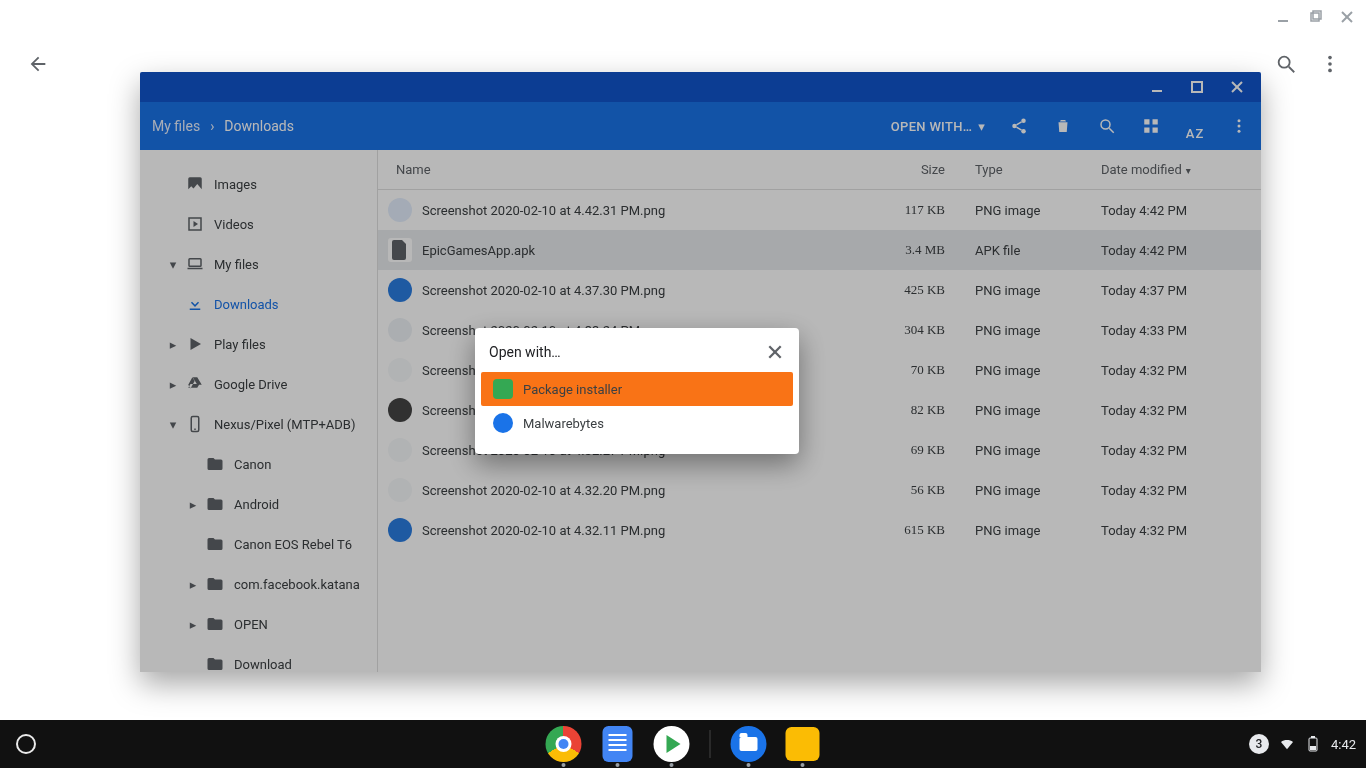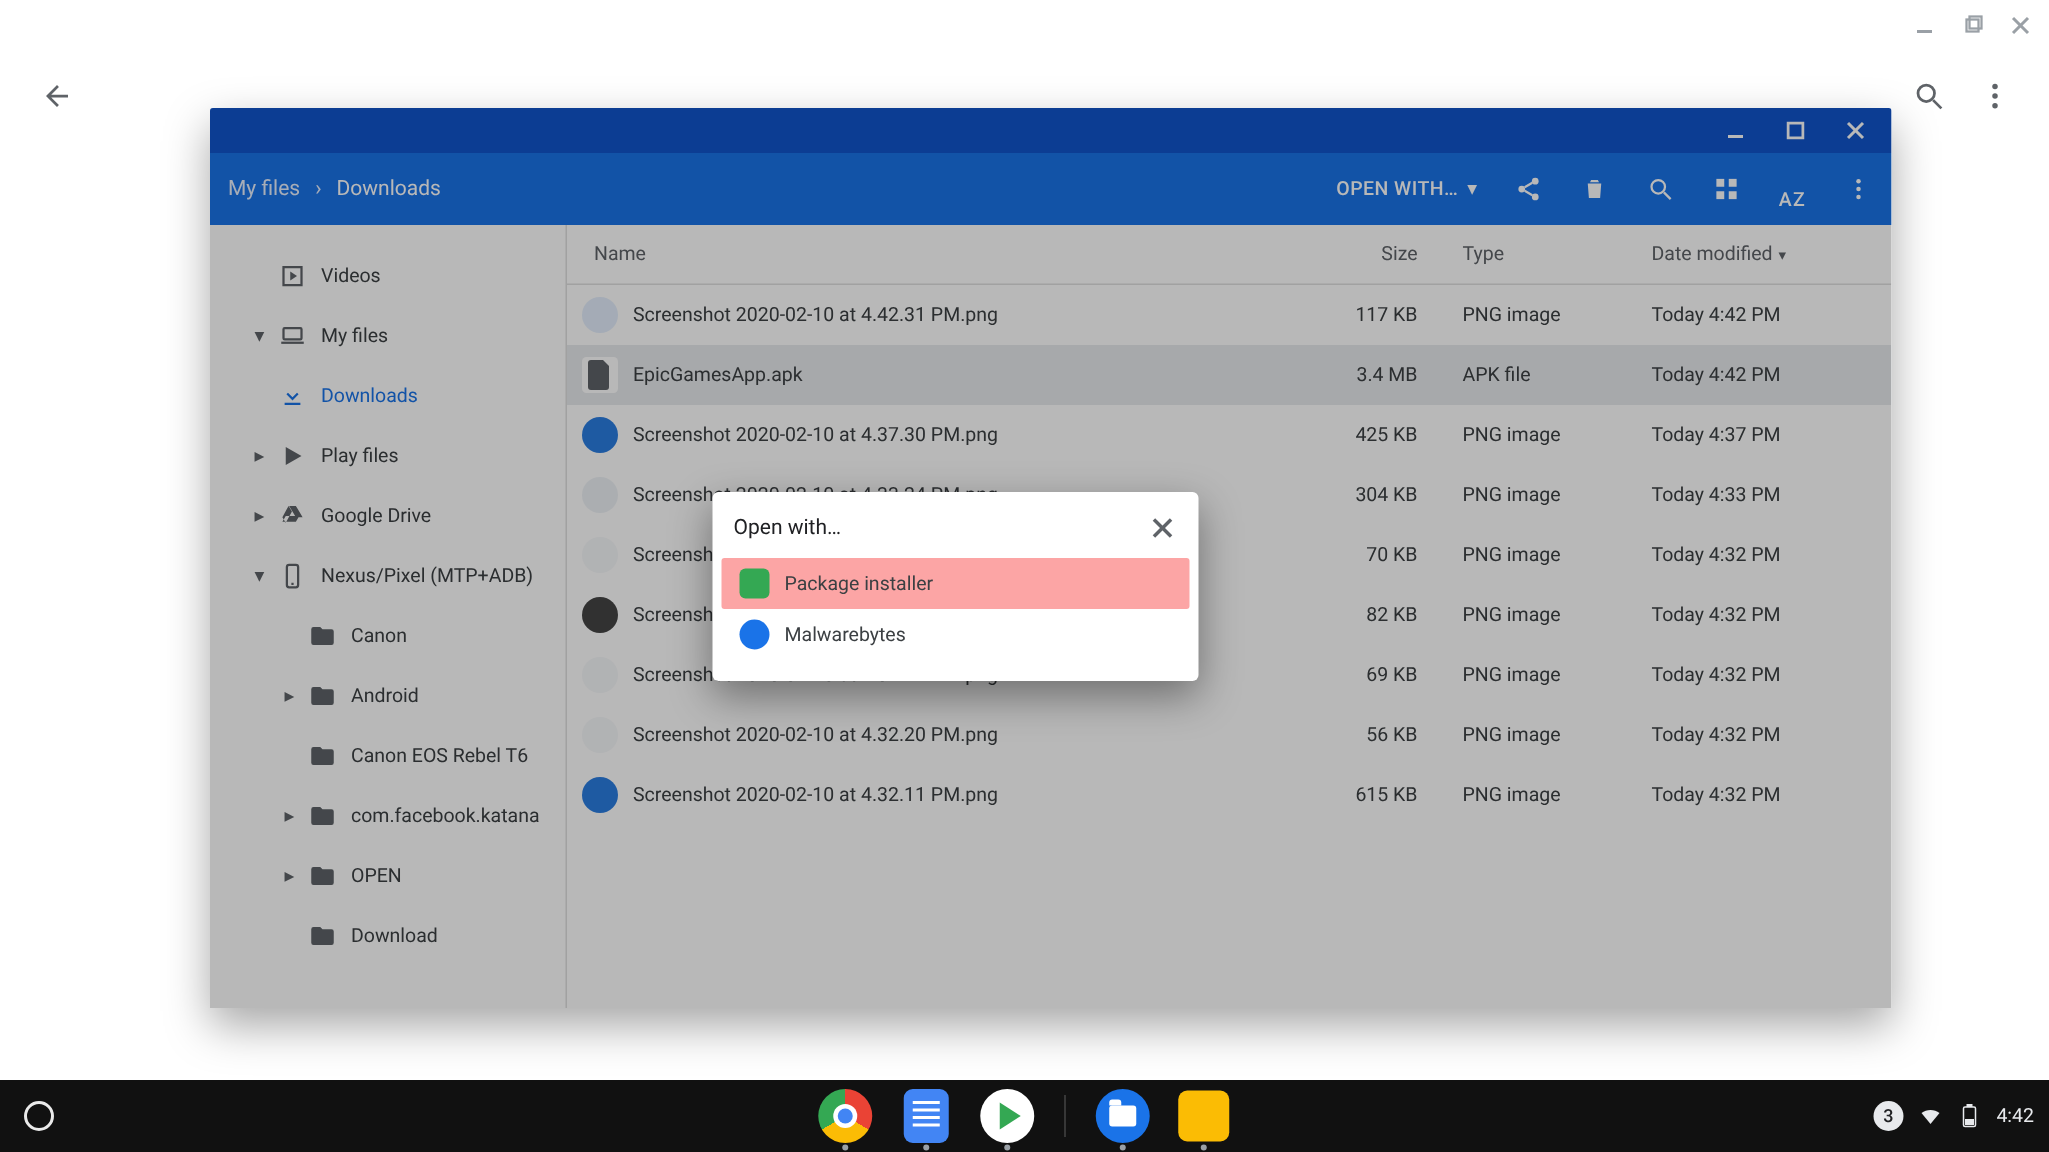--- a/index.html
+++ b/index.html
@@ -50,39 +50,39 @@
   .col-name { flex:1; padding-left:18px; }
   .col-size { width:102px; text-align:right; padding-right:20px; }
   .col-type { width:126px; padding-left:10px; }
   .col-date { width:170px; padding-left:10px; }
   .sort-caret { font-size:10px; margin-left:4px; }
 
   .row { display:flex; align-items:center; height:40px; font-size:13px; color:#3c4043; }
   .row .icn { width:24px; height:24px; margin-left:10px; margin-right:10px; border-radius:3px; background:#eceff1; display:flex; align-items:center; justify-content:center; font-size:12px; color:#5f6368; }
   .row.sel { background:#e8eaed; }
   .row .rn { flex:1; white-space:nowrap; overflow:hidden; text-overflow:ellipsis; }
-  .row .rs { width:102px; text-align:right; padding-right:20px; }
+  .row .rs { width:102px; text-align:right; padding-right:20px;font-family:Liberation Serif, serif; }
   .row .rt { width:126px; padding-left:10px; }
   .row .rd { width:170px; padding-left:10px; }
 
   
   .dim { position:absolute; inset:0; background:rgba(0,0,0,0.28); }
 
   
   .dialog {
     position:absolute; left:475px; top:328px; width:324px; background:#fff; border-radius:4px;
     box-shadow: 0 10px 28px rgba(0,0,0,0.4);
     padding-bottom:14px;
   }
   .dialog-hd { display:flex; align-items:center; padding:14px 14px 10px 14px; }
   .dialog-title { font-size:14px; color:#202124; flex:1; }
   .dialog-close { color:#5f6368; width:20px; height:20px; display:flex; align-items:center; justify-content:center; }
   .dlg-item { display:flex; align-items:center; height:34px; padding:0 12px; margin:0 6px; font-size:13px; color:#3c4043; border-radius:2px; }
   .dlg-item .dic { width:20px; height:20px; border-radius:4px; margin-right:10px; display:flex; align-items:center; justify-content:center; font-size:12px; color:#fff; }
-  .dlg-item.sel { background:#fca5a5; }
+  .dlg-item.sel { background:#f97316; }
 
   
   .shelf { position:absolute; left:0; right:0; bottom:0; height:48px; background:#111; display:flex; align-items:center; }
   .launcher { width:36px; height:36px; margin-left:8px; display:flex; align-items:center; justify-content:center; }
   .launcher-circle { width:20px; height:20px; border:2px solid #eaeaea; border-radius:50%; }
   .shelf-center { position:absolute; left:50%; transform:translateX(-50%); display:flex; align-items:center; gap:18px; }
   .app { width:36px; height:36px; border-radius:50%; display:flex; align-items:center; justify-content:center; position:relative; }
   .app.ind::after { content:""; position:absolute; bottom:-5px; left:50%; transform:translateX(-50%); width:4px; height:4px; background:#9aa0a6; border-radius:50%; }
   .chrome { background: conic-gradient(#ea4335 0 120deg,#fbbc05 120deg 240deg,#34a853 240deg 360deg); }
   .chrome-inner { width:16px; height:16px; background:#fff; border-radius:50%; display:flex; align-items:center; justify-content:center; }
@@ -212,20 +212,29 @@
         </div>
     </div>
   </div>
 
   <div class="files-body">
     <div class="sidebar" id="sidebar">
         <div class="sb-row depth1">
           <span class="exp"></span>
           <span class="ic">
             <svg width="18" height="18" viewBox="0 0 24 24" fill="#5f6368">
+              <path d="M21 19V5a2 2 0 0 0-2-2H5a2 2 0 0 0-2 2v14l4-4 3 3 5-6 6 7z"></path>
+            </svg>
+          </span>
+          <span>Images</span>
+        </div>
+        <div class="sb-row depth1">
+          <span class="exp"></span>
+          <span class="ic">
+            <svg width="18" height="18" viewBox="0 0 24 24" fill="#5f6368">
               <path d="M4 4h16v16H4z" fill="none" stroke="#5f6368" stroke-width="2"></path>
               <path d="M10 8l6 4-6 4z"></path>
             </svg>
           </span>
           <span>Videos</span>
         </div>
         <div class="sb-row depth0">
           <span class="exp">▾</span>
           <span class="ic">
             <svg width="18" height="18" viewBox="0 0 24 24" fill="#5f6368">

